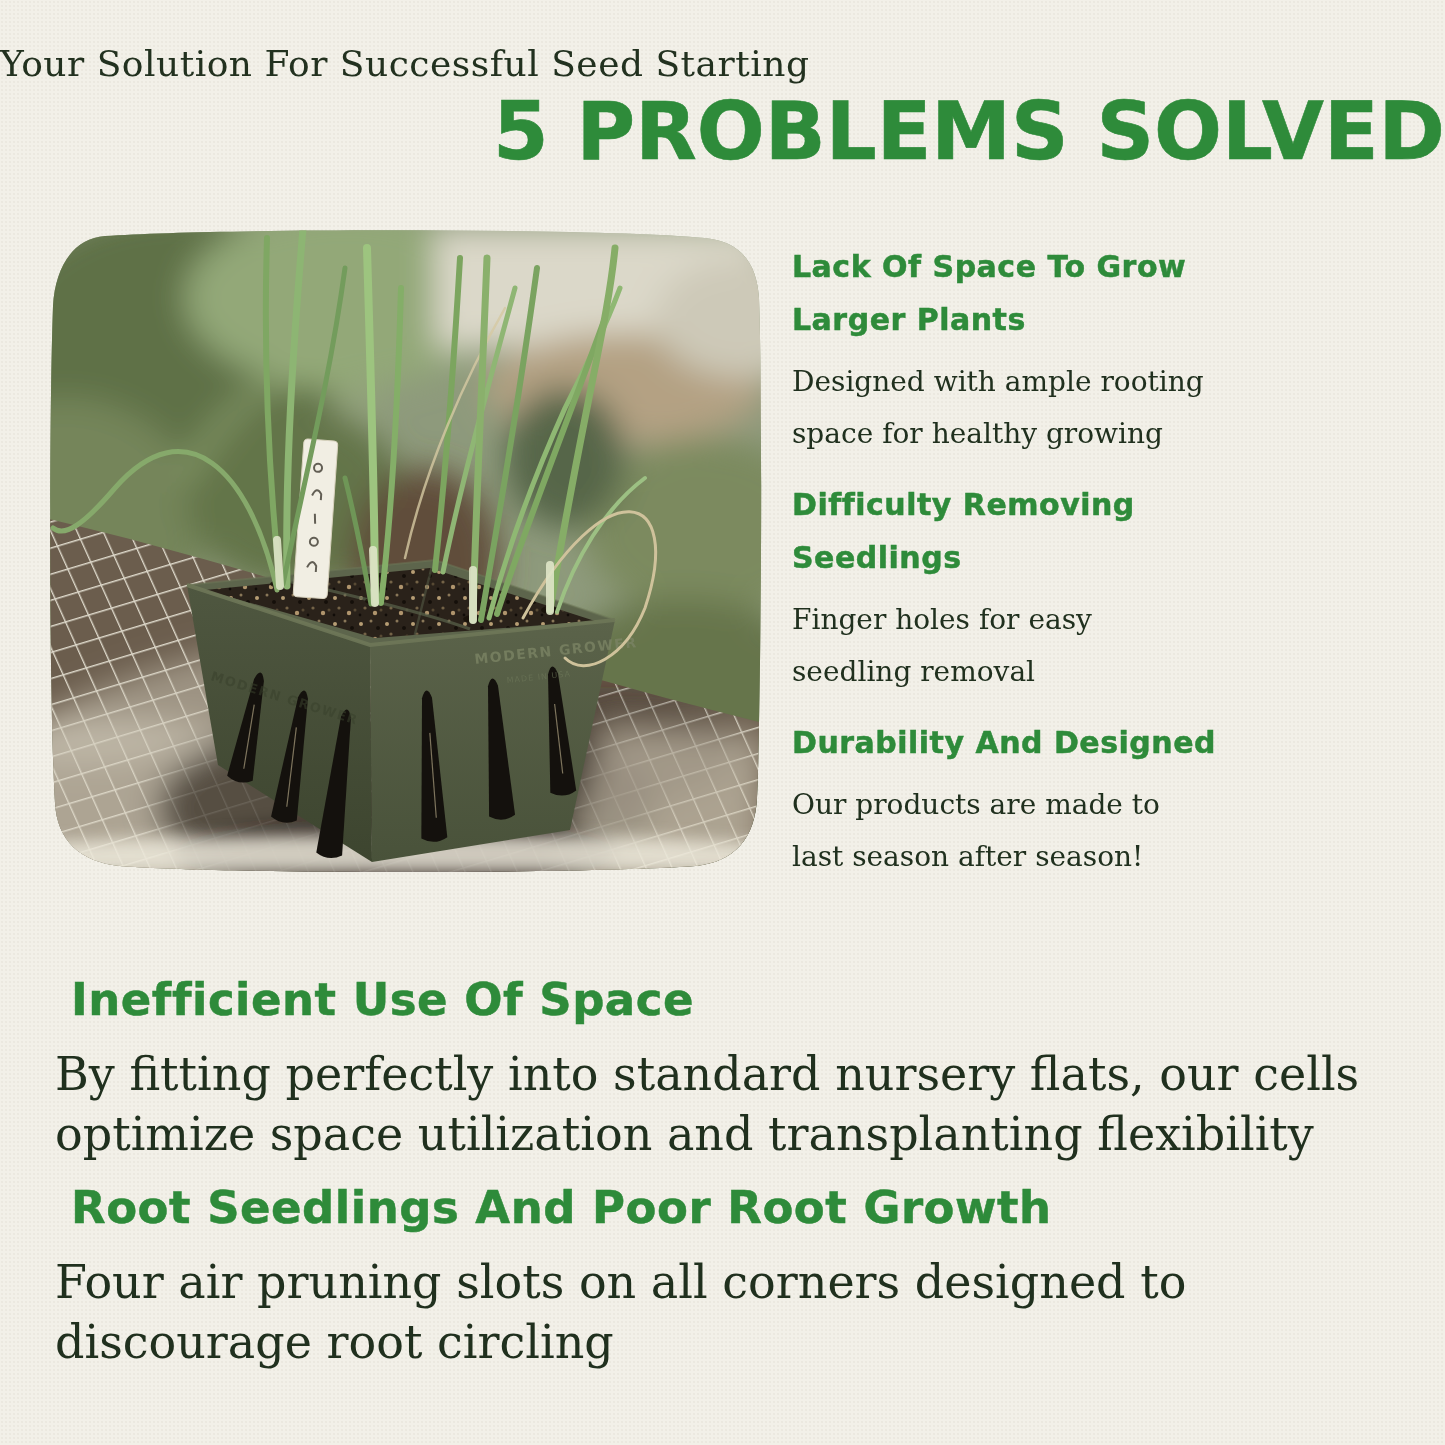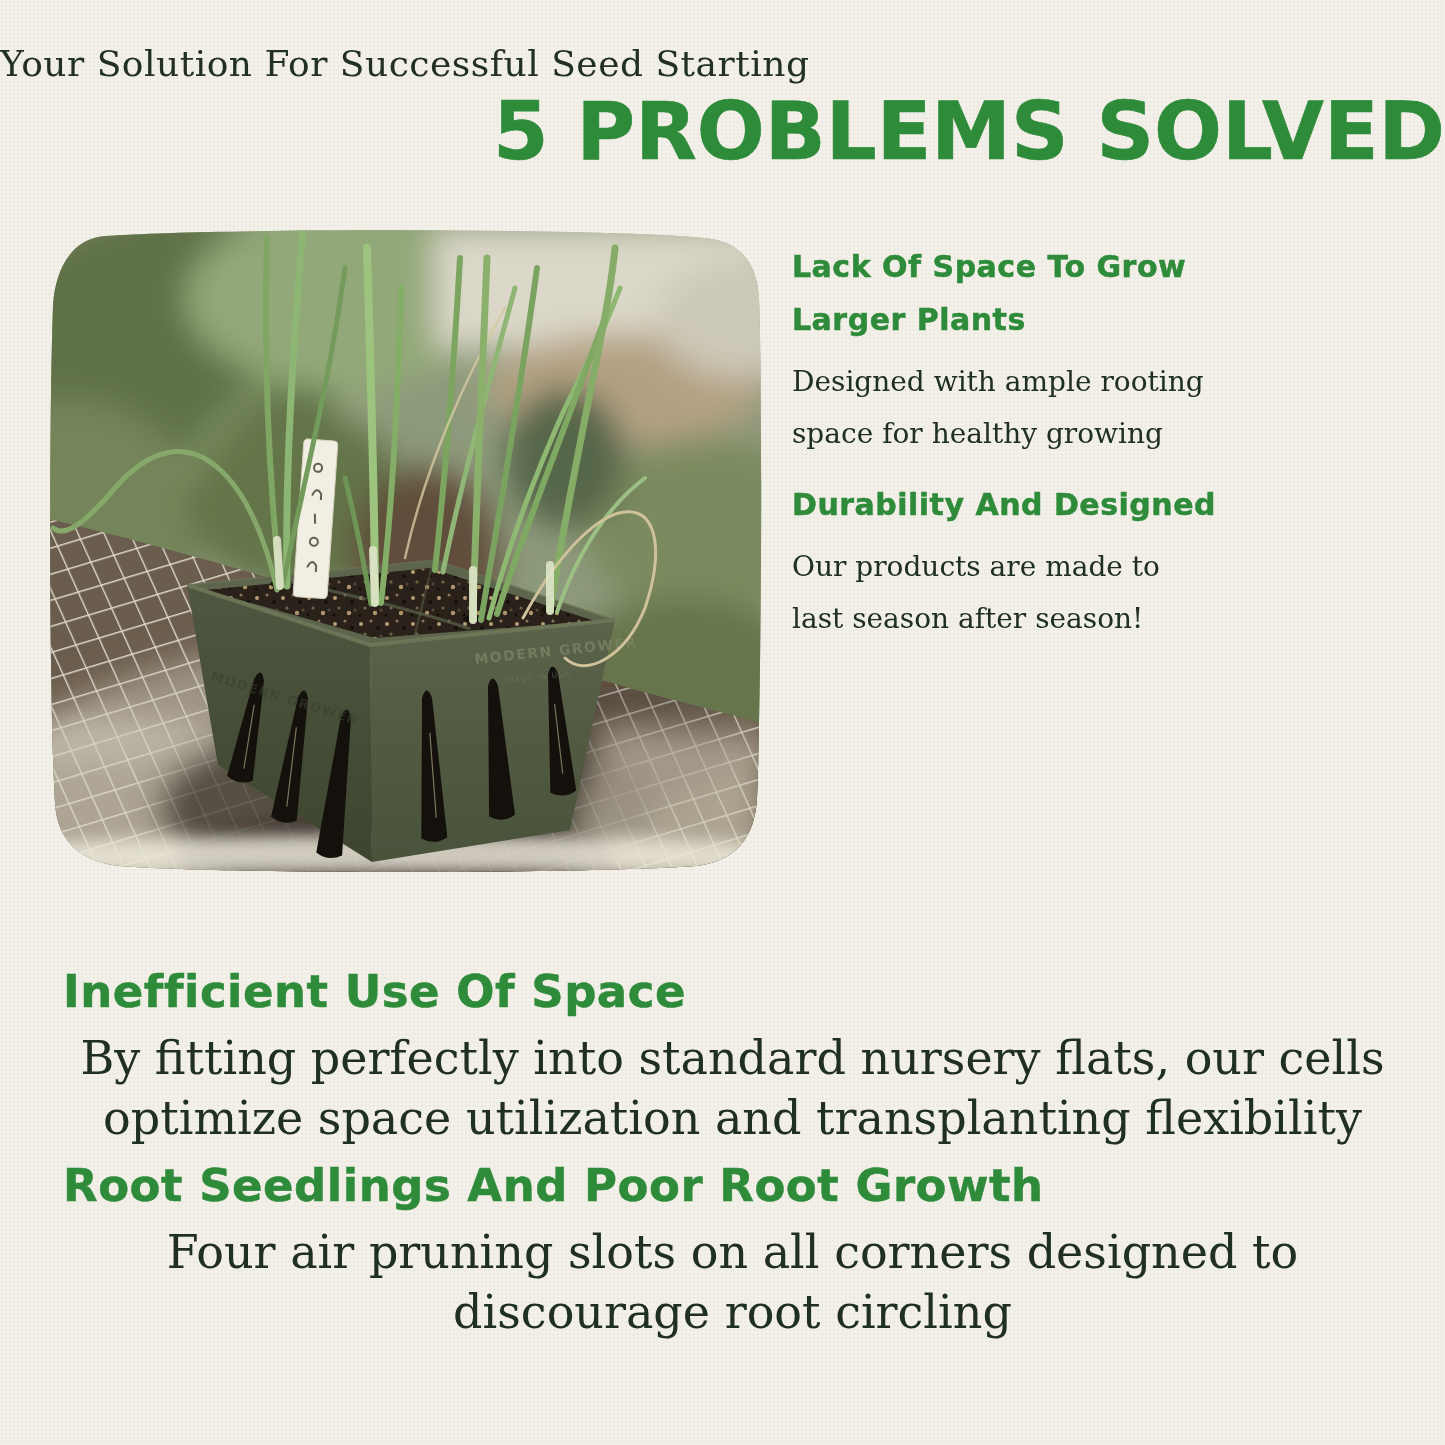--- a/index.html
+++ b/index.html
@@ -53,34 +53,33 @@
     margin:10px 0 18px 0;
     font-family:"DejaVu Serif", serif;
     font-size:28px;line-height:52px;
     color:#20301e;
     white-space:pre-line;
   }
   .bottom-section{
     position:absolute;left:55px;top:956px;width:1355px;
   }
   .bottom-section h2{
-    margin:8px;
+    margin:16px;
     font-size:45px;line-height:56px;
     font-weight:bold;color:#2e8b3a;
     letter-spacing:0.5px;
     -webkit-text-stroke:0.5px #2e8b3a;
     white-space:pre-line;
   }
   .bottom-section p{
     margin:8px 0 10px 0;
     font-family:"DejaVu Serif", serif;
     font-size:46px;line-height:60px;
     color:#20301e;
     white-space:pre-line;
-    text-align:center;
   }
 </style>
 </head>
 <body>
 
 <div class="page">
 
   <div class="subtitle">Your Solution For Successful Seed Starting</div>
   <h1 class="big-title">5 PROBLEMS SOLVED</h1>
 
@@ -253,20 +252,24 @@
         </g>
       </g>
     </svg>
   </figure>
 
   <div class="right-col">
     <h2>Lack Of Space To Grow
 Larger Plants</h2>
     <p>Designed with ample rooting
 space for healthy growing</p>
+    <h2>Difficulty Removing
+Seedlings</h2>
+    <p>Finger holes for easy
+seedling removal</p>
     <h2>Durability And Designed</h2>
     <p>Our products are made to
 last season after season!</p>
   </div>
 
   <div class="bottom-section">
     <h2>Inefficient Use Of Space</h2>
     <p>By fitting perfectly into standard nursery flats, our cells
 optimize space utilization and transplanting flexibility</p>
     <h2>Root Seedlings And Poor Root Growth</h2>

